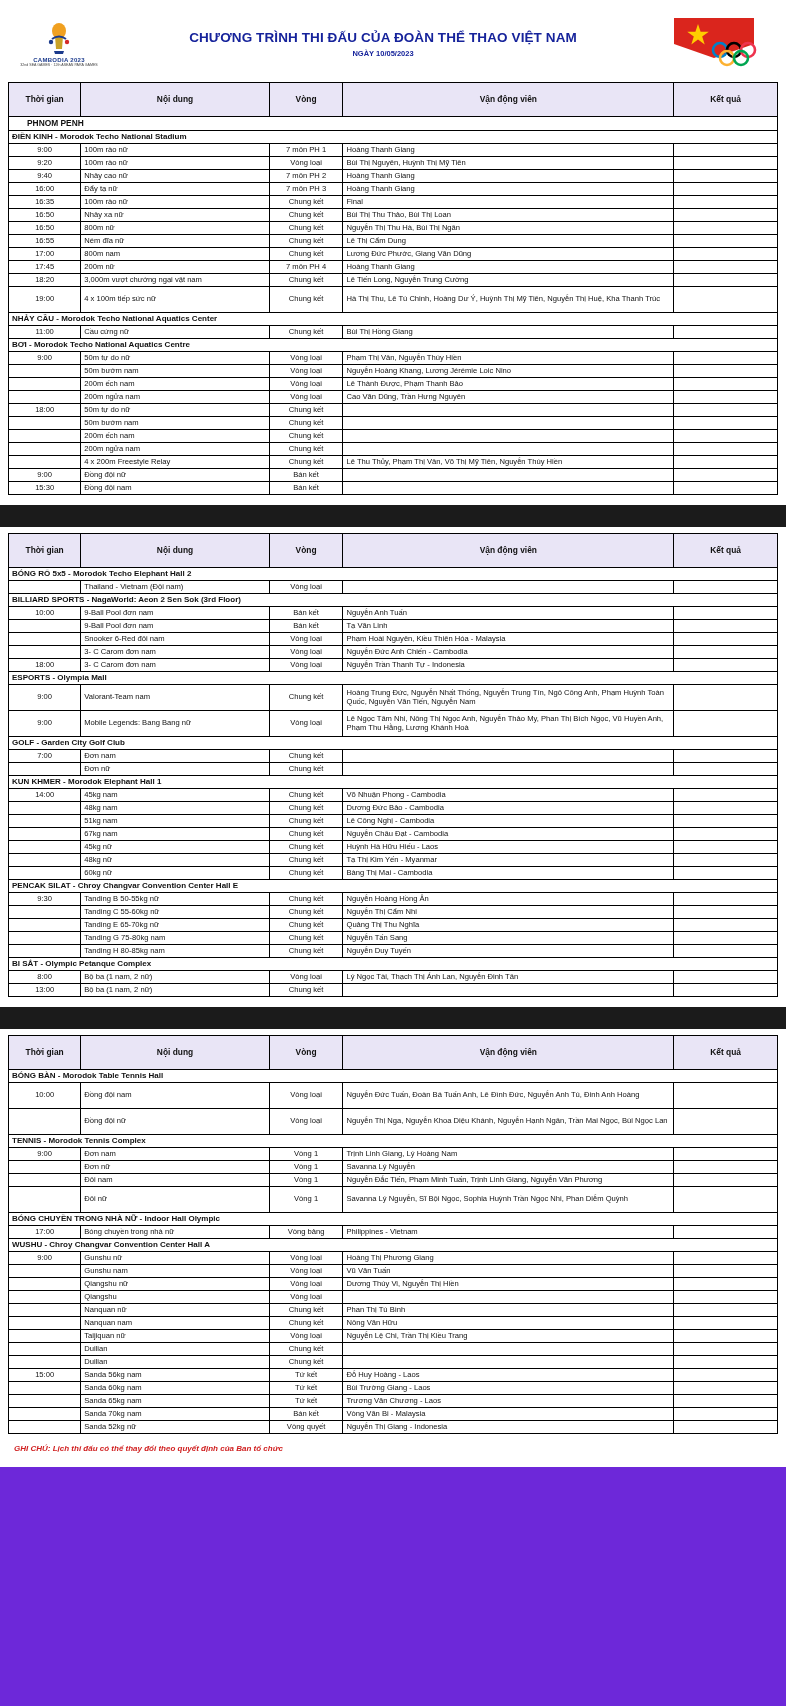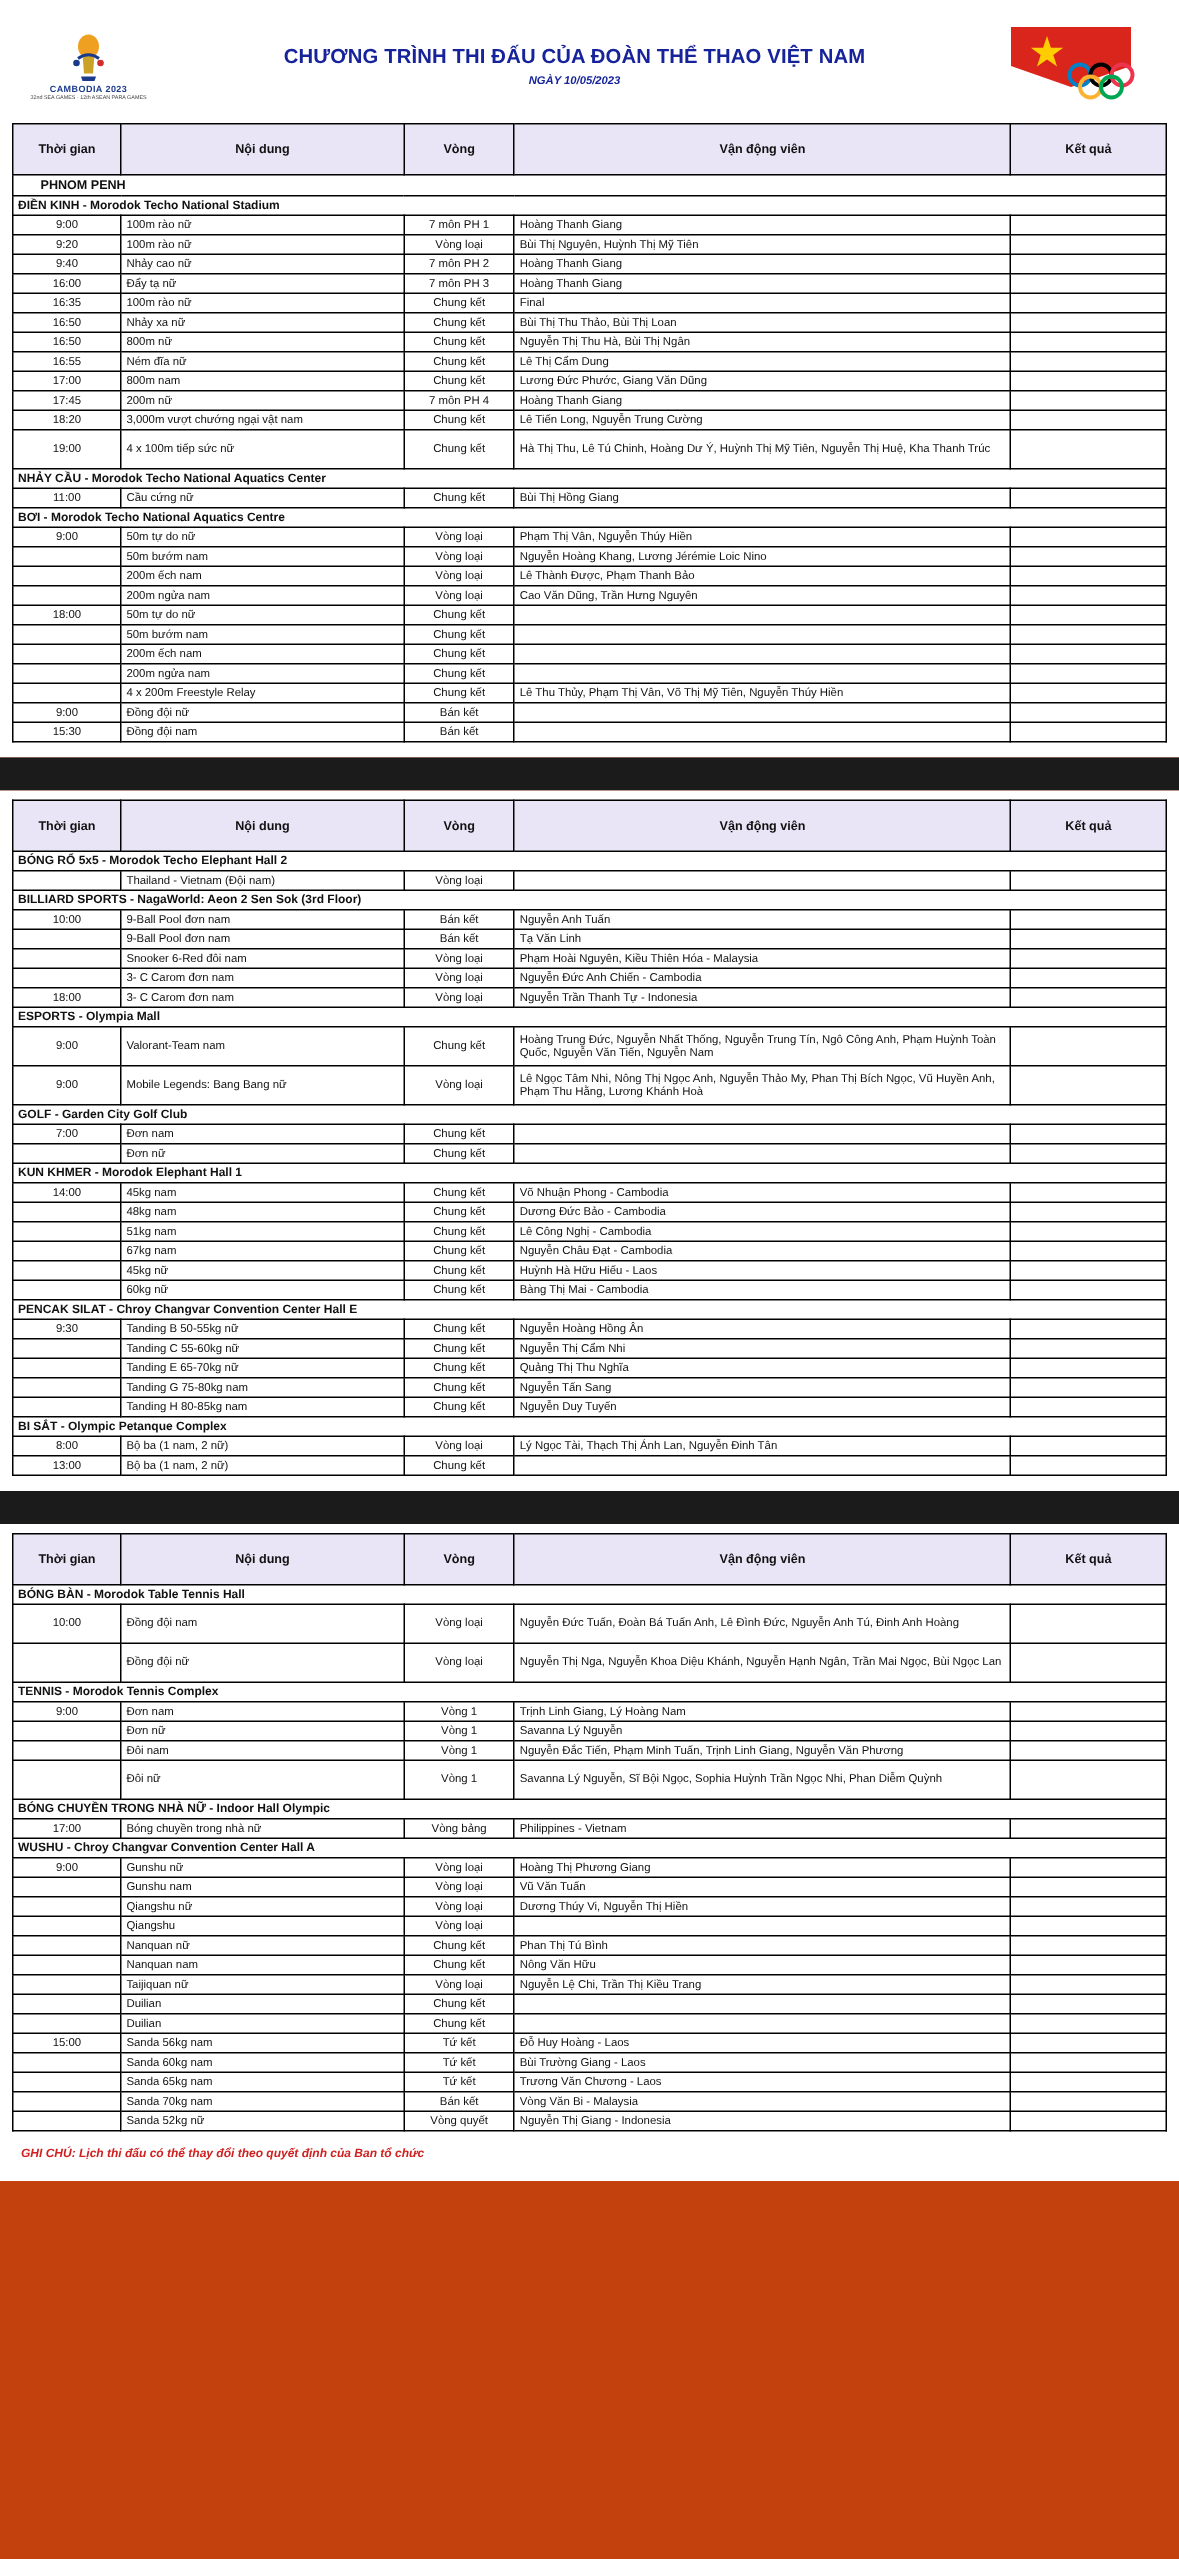--- a/index.html
+++ b/index.html
@@ -4,21 +4,21 @@
 <style>
   * { box-sizing: border-box; }
   html, body {
     margin: 0; padding: 0;
     background: #1b1b1b;
     font-family: "Liberation Sans", sans-serif;
   }
   .page {
     width: 786px;
     min-height: 1706px;
-    background: #c2410c;
+    background: #6d28d9;
     padding: 0;
     margin: 0 auto;
     position: relative;
   }
   .sheet {
     background: #ffffff;
     margin: 0 auto;
     padding: 6px 8px 10px 8px;
   }
   .sheet.first { padding-top: 10px; }
@@ -58,21 +58,20 @@
     color: #16239b;
     font-weight: bold;
     font-size: 13.5px;
     letter-spacing: .1px;
   }
   .header-sub {
     color: #16239b;
     font-weight: bold;
     font-size: 7.5px;
     margin-top: 4px;
-    font-style: italic;
   }
   .logo-right {
     width: 92px; height: 60px;
     flex: 0 0 auto;
     position: relative;
   }
 
   
   table.sched {
     width: 100%;
@@ -505,20 +504,27 @@
           </tr>
           <tr>
             <td class="time"></td>
             <td class="event">45kg nữ</td>
             <td class="round">Chung kết</td>
             <td class="athlete">Huỳnh Hà Hữu Hiếu - Laos</td>
             <td class="result"></td>
           </tr>
           <tr>
             <td class="time"></td>
+            <td class="event">48kg nữ</td>
+            <td class="round">Chung kết</td>
+            <td class="athlete">Tạ Thị Kim Yến - Myanmar</td>
+            <td class="result"></td>
+          </tr>
+          <tr>
+            <td class="time"></td>
             <td class="event">60kg nữ</td>
             <td class="round">Chung kết</td>
             <td class="athlete">Bàng Thị Mai - Cambodia</td>
             <td class="result"></td>
           </tr>
           <tr class="venue">
             <td colspan="5">PENCAK SILAT - Chroy Changvar Convention Center Hall E</td>
           </tr>
           <tr>
             <td class="time">9:30</td>

